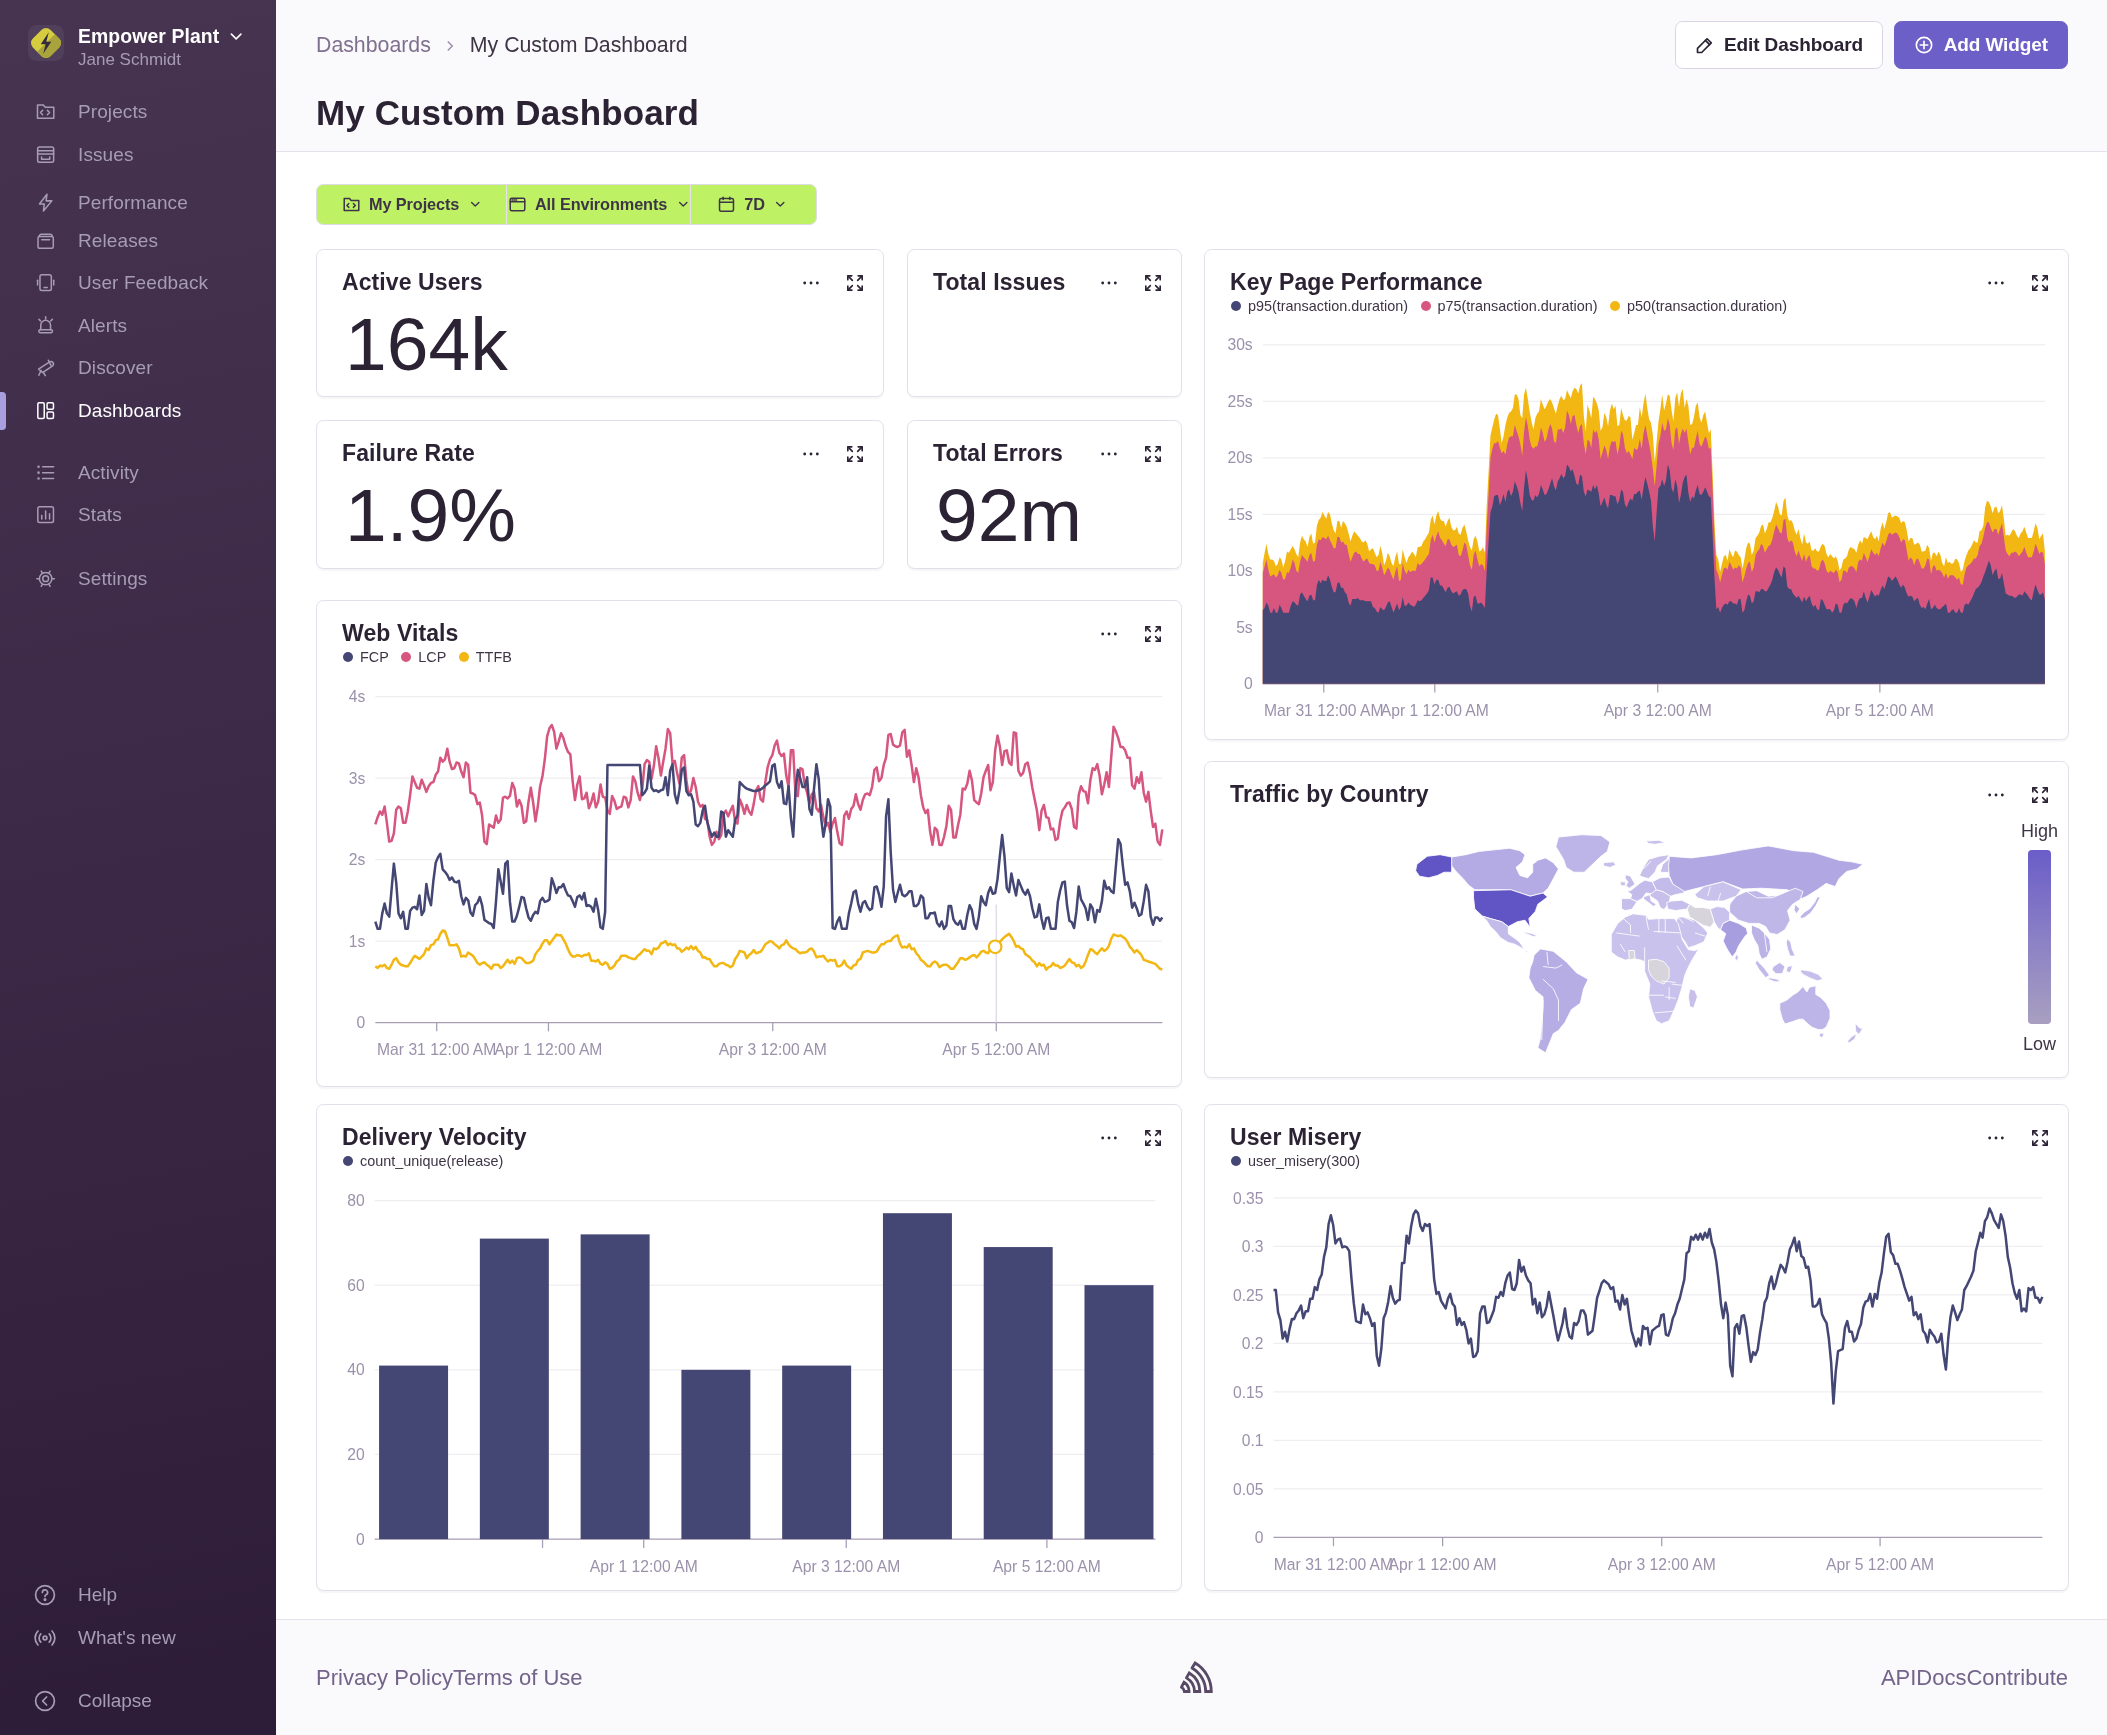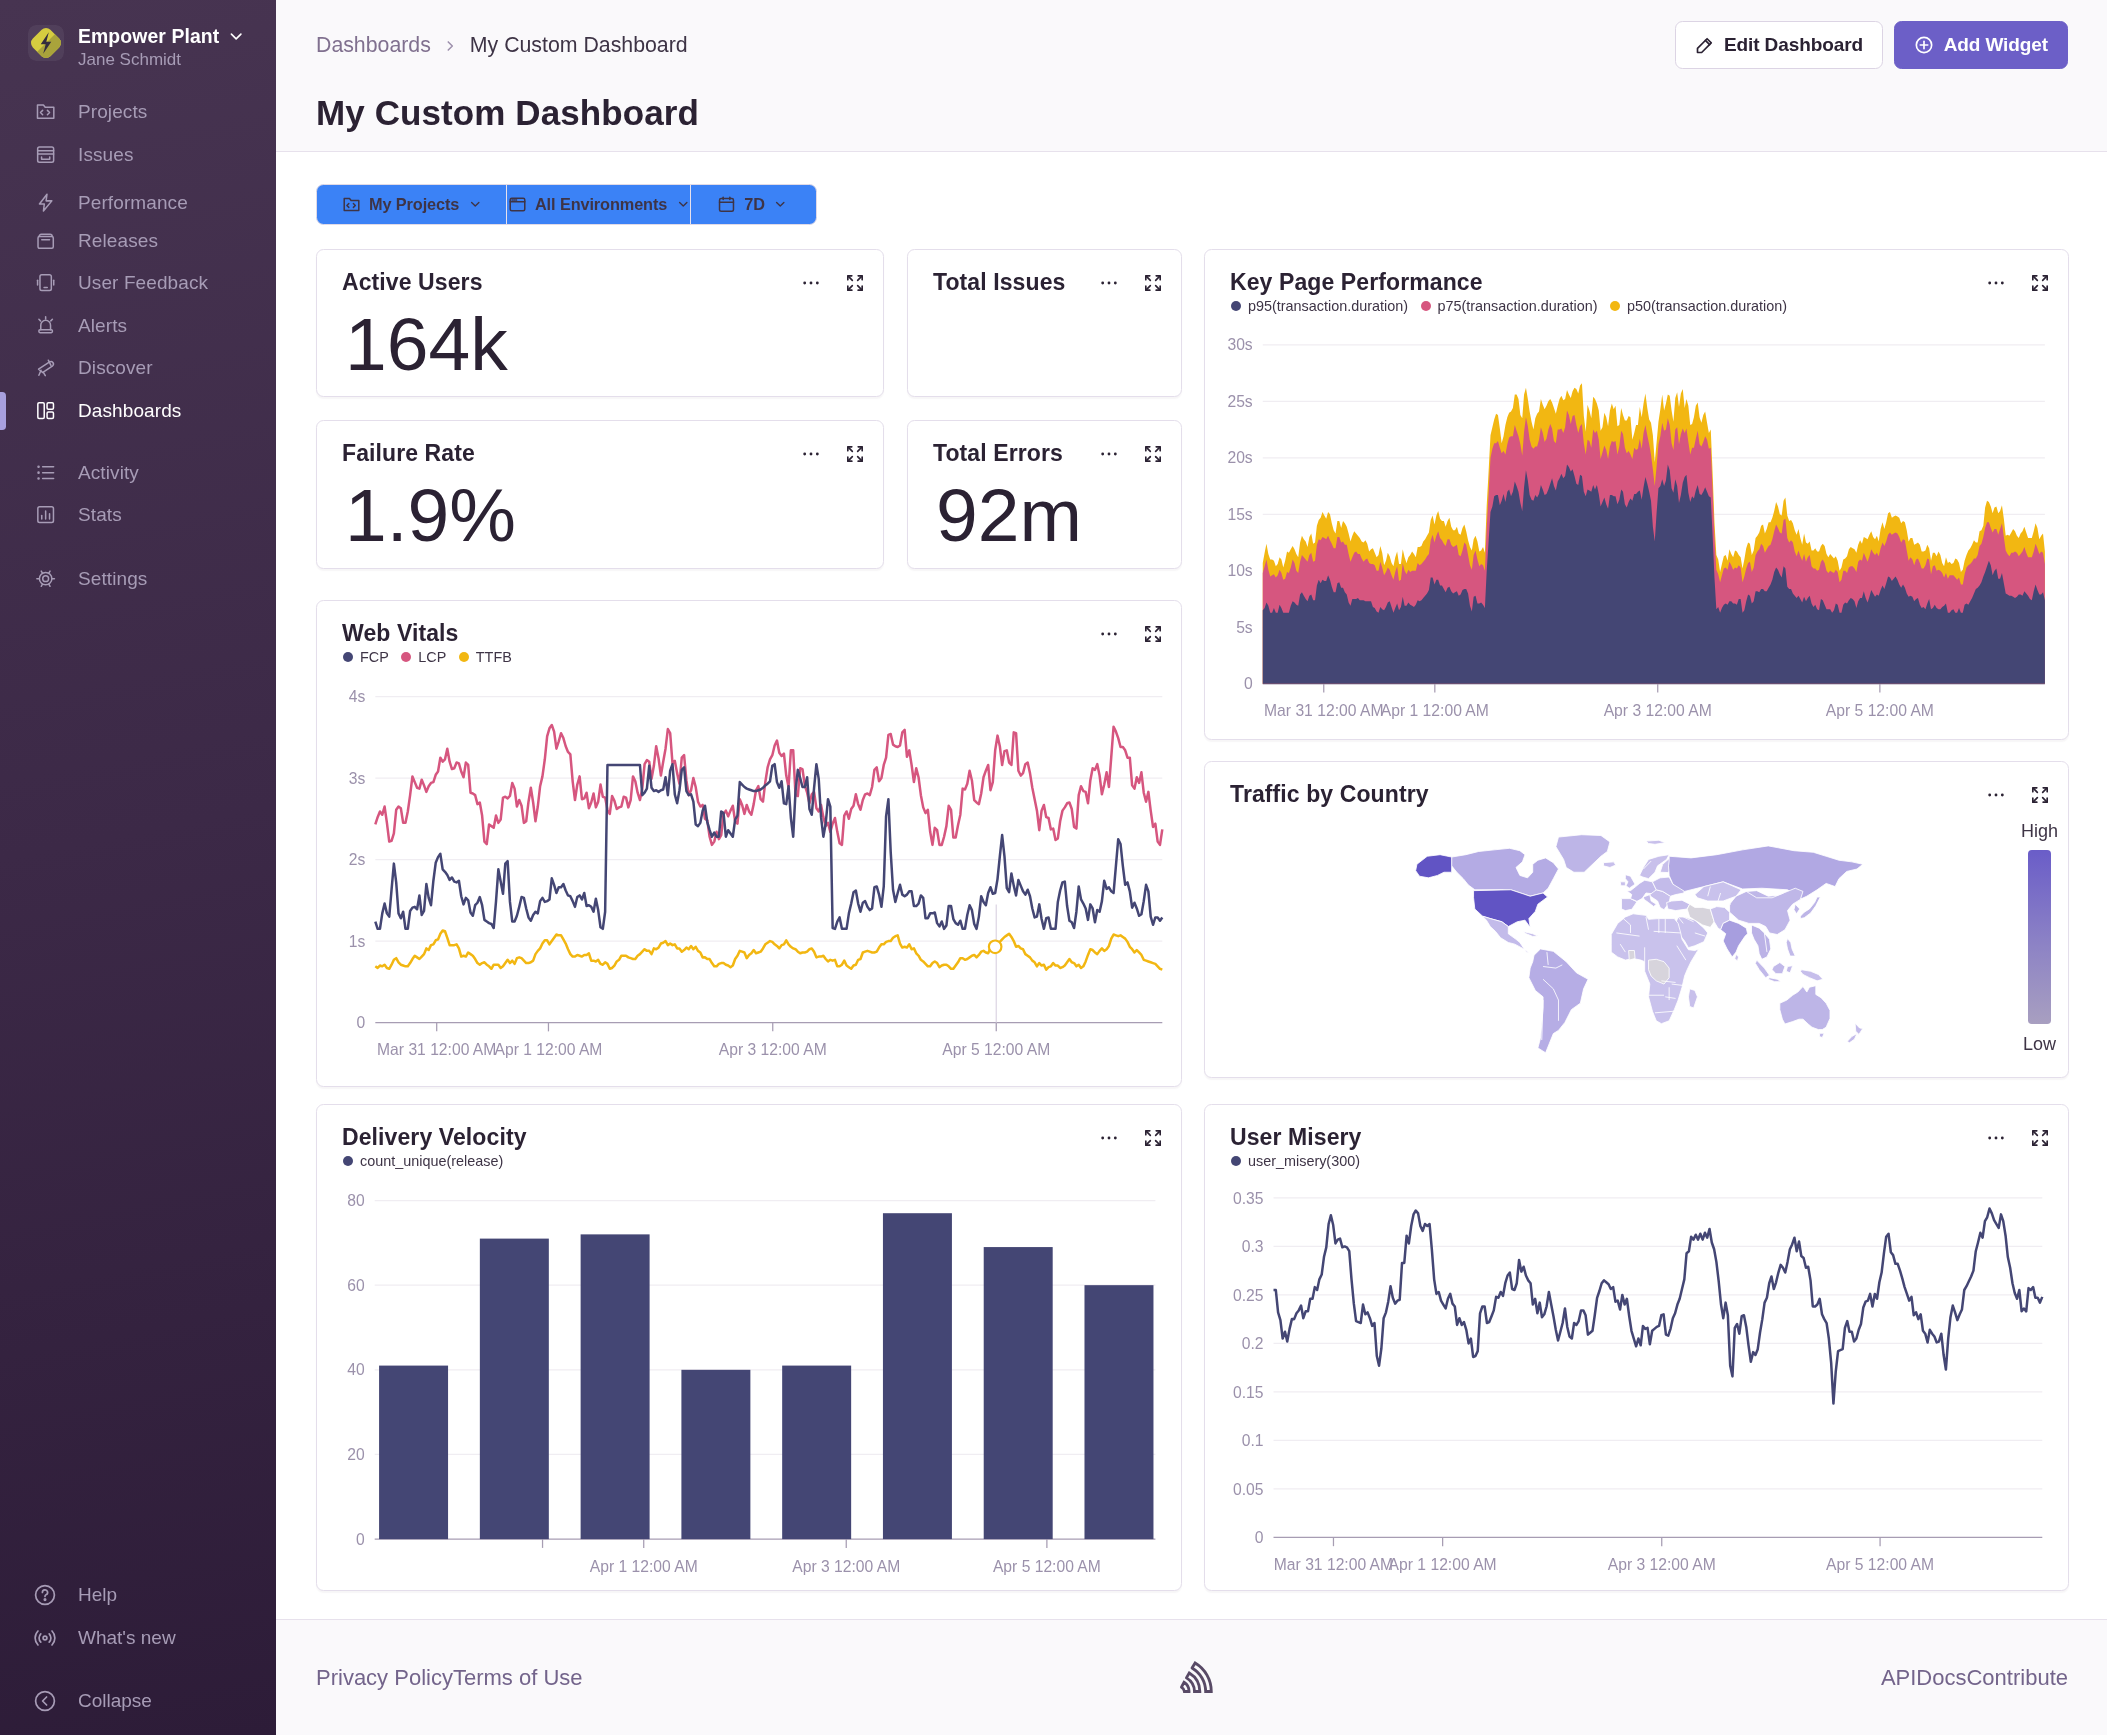--- a/index.html
+++ b/index.html
@@ -50,21 +50,21 @@
   .header-actions { position:absolute; right:40px; top:21px; display:flex; gap:11.3px; }
   .btn { display:flex; align-items:center; gap:9.4px; height:48px; padding:0 19px;
          border-radius:7.5px; font-size:19px; font-weight:700; cursor:pointer; letter-spacing:-0.1px; }
   .btn-default { background:#fff; border:1.3px solid #dcd4e4; color:#2b2233; }
   .btn-primary { background:#6c5fc7; border:1.3px solid #6c5fc7; color:#fff; }
   .btn .bicon { width:20px; height:20px; }
 
   
   #filter-bar {
     position:absolute; left:316px; top:184px; width:501px; height:41px;
-    background:#3b82f6; border:1.3px solid #e0dae6; border-radius:7.5px;
+    background:#bef264; border:1.3px solid #e0dae6; border-radius:7.5px;
     display:flex; align-items:stretch; z-index:2;
   }
   .filter-seg { display:flex; align-items:center; justify-content:center; gap:8.2px; cursor:pointer; }
   .filter-seg + .filter-seg { border-left:1.3px solid #e7e1ec; }
   .filter-seg .ficon { width:19px; height:19px; color:#3e3446; flex:none; }
   .filter-seg .flabel { font-size:16.3px; font-weight:700; color:#3e3446; white-space:nowrap; letter-spacing:-0.1px; }
   .filter-seg .fchev { width:12.5px; height:12.5px; color:#3e3446; margin-left:1.3px; flex:none; }
   .filter-seg.seg-projects { width:189px; }
   .filter-seg.seg-env { width:184px; }
   .filter-seg.seg-period { width:123px; }

